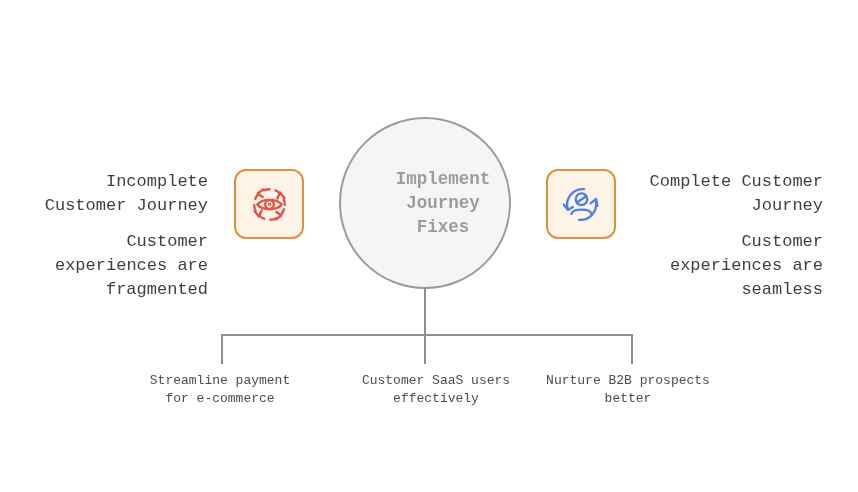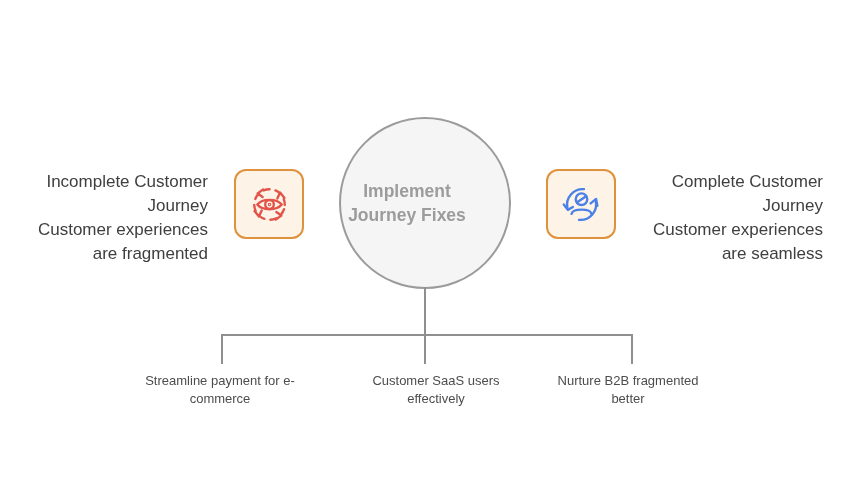--- a/index.html
+++ b/index.html
@@ -6,34 +6,35 @@
   body {
     font-family: "Liberation Sans", "DejaVu Sans", sans-serif;
     background: #ffffff;
   }
   .canvas {
     position: relative;
     width: 858px;
     height: 492px;
     background: #ffffff;
     overflow: hidden;
+    font-family: Liberation Mono, monospace;
   }
 
   
   .center-circle {
     position: absolute;
     left: 339px; top: 117px;
     width: 172px; height: 172px;
     box-sizing: border-box;
     border: 2px solid #9b9b9b;
     border-radius: 50%;
     background: #f5f5f5;
     display: flex;
     align-items: center;
-    justify-content: flex-start;
+    justify-content: flex-end;
   }
   .center-circle .label {
     max-width: 132px;
     text-align: center;
     font-size: 17.5px;
     line-height: 24px;
     font-weight: bold;
     color: #9c9c9c;
   }
 
@@ -56,21 +57,21 @@
   
   .side-text {
     position: absolute;
     top: 170px;
     font-size: 17px;
     line-height: 24px;
     color: #3f3f3f;
   }
   .side-text.left  { left: 36px;  width: 172px; text-align: right; }
   .side-text.right { left: 645px; width: 178px; text-align: right; }
-  .side-text .body { }
+  .side-text .body { margin-top: 12px; }
 
   
   .line { position: absolute; background: #8f8f8f; }
   .line.stem       { left: 424px; top: 287px; width: 2px;  height: 77px; }
   .line.horizontal { left: 221px; top: 334px; width: 412px; height: 2px; }
   .line.drop-left  { left: 221px; top: 334px; width: 2px;  height: 30px; }
   .line.drop-right { left: 631px; top: 334px; width: 2px;  height: 30px; }
 
   
   .branch-label {
@@ -136,15 +137,15 @@
     <div class="body">Customer experiences are seamless</div>
   </div>
 
   <div class="line stem"></div>
   <div class="line horizontal"></div>
   <div class="line drop-left"></div>
   <div class="line drop-right"></div>
 
   <div class="branch-label b0">Streamline payment for e-commerce</div>
   <div class="branch-label b1">Customer SaaS users effectively</div>
-  <div class="branch-label b2">Nurture B2B fragmented better</div>
+  <div class="branch-label b2">Nurture B2B prospects better</div>
 
 </div>
 
 </body></html>

